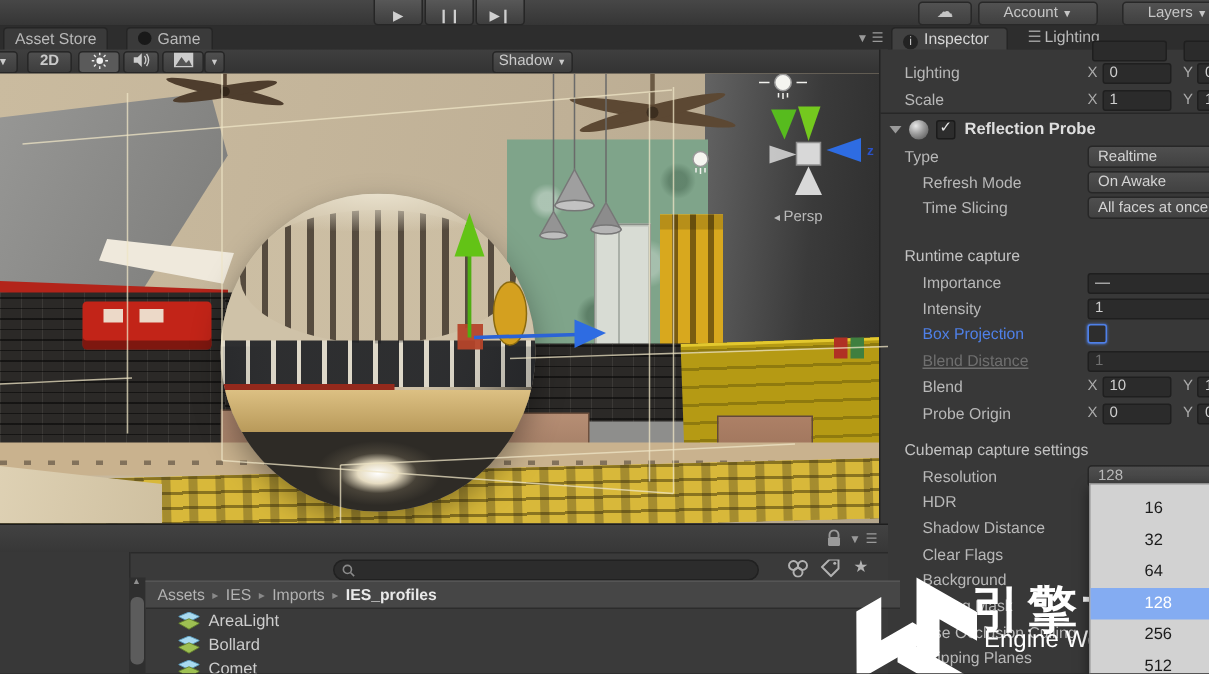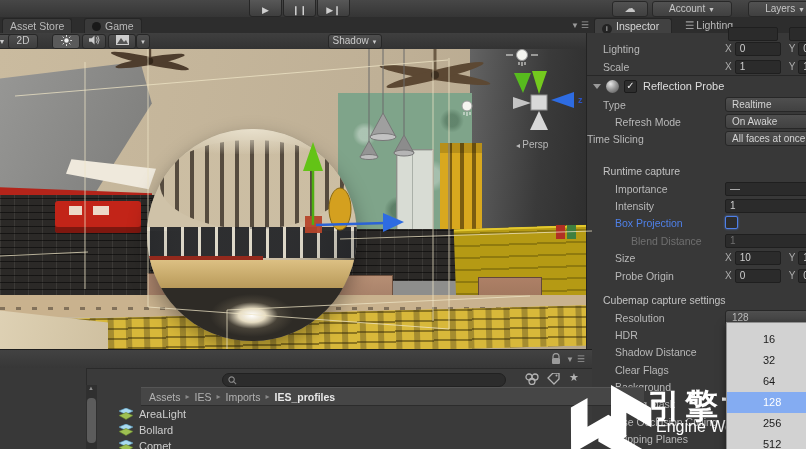--- a/index.html
+++ b/index.html
@@ -53,21 +53,21 @@
   .fold{width:0;height:0;border-left:4px solid transparent;border-right:4px solid transparent;border-top:5px solid #9a9a9a;}
   .chk{width:11px;height:11px;background:#2d2d2d;border:1px solid #1b1b1b;border-radius:2px;color:#e8e8e8;
        font-size:10px;line-height:10px;text-align:center;}
   #popup{position:absolute;left:726px;top:322px;width:82px;height:130px;background:#d2d2d2;border:1px solid #8f8f8f;
          box-shadow:0 3px 8px rgba(0,0,0,.5);z-index:8;padding-top:6px;}
   .popt{height:21px;line-height:21px;padding-left:36px;font-size:11px;color:#1c1c1c;}
   .popt.sel{background:#84acf2;color:#fff;}
   
   #project{left:0;top:349px;width:592px;height:100px;background:#3a3a3a;border-top:1px solid #1e1e1e;}
   #crumbbar{position:absolute;left:97px;top:37px;width:495px;height:17px;background:#464646;border-top:1px solid #555;
-            border-bottom:1px solid #2c2c2c;display:flex;align-items:center;padding-left:8px;margin-left:44px;}
+            border-bottom:1px solid #2c2c2c;display:flex;align-items:center;padding-left:8px;}
   .crumb{color:#b2b2b2;font-size:10.5px;}
   .crumb.last{color:#e9e9e9;font-weight:bold;}
   .csep{color:#8a8a8a;font-size:8px;margin:0 5px;}
   .pitem{position:absolute;left:97px;width:495px;height:16px;display:flex;align-items:center;color:#cdcdcd;font-size:11px;}
   #projsearch{position:absolute;left:222px;top:23px;width:282px;height:12px;border-radius:7px;background:#2c2c2c;border:1px solid #212121;}
   #leftpane{position:absolute;left:0;top:18px;width:86px;height:82px;background:#383838;border-right:1px solid #2a2a2a;}
   #vscroll{position:absolute;left:86px;top:35px;width:11px;height:65px;background:#2f2f2f;}
   #vthumb{position:absolute;left:1px;top:13px;width:9px;height:45px;border-radius:4px;background:#5c5c5c;}
   
   #watermark{z-index:20;pointer-events:none;color:#fff;}
@@ -107,21 +107,21 @@
       <span style="display:inline-block;width:10px;height:10px;background:#232323;color:#cfcfcf;border-radius:50%;font-size:8px;line-height:10px;text-align:center;margin-right:4px;vertical-align:-1px;">i</span><span>Inspector</span>
     </div>
     <div class="tab" style="left:678px;background:none;border:none;">
       <span style="letter-spacing:-1px;color:#9a9a9a;">☰</span>
       <span>Lighting</span>
     </div>
   </div>
 
   <div class="abs" id="scenebar">
     <div class="sbtn" style="left:-8px;width:18px;"><span style="font-size:7px;">▼</span></div>
-    <div class="sbtn" style="left:8px;width:28px;"><span>2D</span></div>
+    <div class="sbtn" style="left:18px;width:28px;font-weight:bold;"><span>2D</span></div>
     <div class="sbtn on" style="left:52px;width:26px;">
       <svg width="11" height="11" viewBox="0 0 12 12" style="vertical-align:-2px;">
           <circle cx="6" cy="6" r="2.4" fill="#eee"></circle>
           <g stroke="#eee" stroke-width="1">
             <line x1="6" y1="0" x2="6" y2="2"></line>
             <line x1="6" y1="10" x2="6" y2="12"></line>
             <line x1="0" y1="6" x2="2" y2="6"></line>
             <line x1="10" y1="6" x2="12" y2="6"></line>
             <line x1="1.8" y1="1.8" x2="3.2" y2="3.2"></line>
             <line x1="8.8" y1="8.8" x2="10.2" y2="10.2"></line>
@@ -311,36 +311,36 @@
         <span class="axl" style="margin-left:8px;">Y</span>
         <div class="ifield" style="width:36px;">1</div>
       </div>
     </div>
     <div class="abs" style="left:0;top:42px;width:220px;height:1px;background:#272727;"></div>
 
     <div class="irow" style="top:44px;height:18px;">
       <span class="fold" style="margin-left:6px;"></span>
       <span style="margin-left:5px;width:13px;height:13px;border-radius:50%;background:radial-gradient(circle at 35% 30%,#e8e8e8,#9a9a9a 45%,#4a4a4a);display:inline-block;"></span>
       <span class="chk" style="margin-left:5px;">✓</span>
-      <span style="margin-left:6px;font-weight:normal;color:#dedede;font-size:11px;">Reflection Probe</span>
+      <span style="margin-left:6px;font-weight:bold;color:#dedede;font-size:11px;">Reflection Probe</span>
     </div>
     <div class="irow" style="top:63px;">
       <span class="ilab" style="margin-left:16px;">Type</span>
       <div class="vcol">
           <div class="idrop" style="width:78px;">Realtime</div>
         </div>
     </div>
     <div class="irow" style="top:80px;">
       <span class="ilab" style="margin-left:28px;">Refresh Mode</span>
       <div class="vcol">
           <div class="idrop" style="width:78px;">On Awake</div>
         </div>
     </div>
     <div class="irow" style="top:97px;">
-      <span class="ilab" style="">Time Slicing</span>
+      <span class="ilab" style="margin-left:28px;">Time Slicing</span>
       <div class="vcol">
           <div class="idrop" style="width:90px;overflow:hidden;">All faces at once</div>
         </div>
     </div>
     <div class="irow" style="top:129px;">
       <span class="hdr" style="margin-left:16px;">Runtime capture</span>
     </div>
     <div class="irow" style="top:147px;">
       <span class="ilab" style="margin-left:28px;">Importance</span>
       <div class="vcol">
@@ -353,27 +353,27 @@
           <div class="ifield" style="width:84px;">1</div>
         </div>
     </div>
     <div class="irow" style="top:181px;">
       <span class="ilab blue" style="margin-left:28px;">Box Projection</span>
       <div class="vcol">
           <span class="chk" style="border:1px solid #4f80e8;box-shadow:0 0 2px #4f80e8;"></span>
         </div>
     </div>
     <div class="irow" style="top:199px;">
-      <span class="ilab dis" style="margin-left:44px;">Blend Distance</span>
+      <span class="ilab dis" style="margin-left:28px;text-decoration:underline;">Blend Distance</span>
       <div class="vcol">
           <div class="ifield dis" style="width:84px;color:#6f6f6f;">1</div>
         </div>
     </div>
     <div class="irow" style="top:216px;">
-      <span class="ilab" style="margin-left:28px;">Size</span>
+      <span class="ilab" style="margin-left:28px;">Blend</span>
       <div class="vcol">
         <span class="axl">X</span>
         <div class="ifield" style="width:36px;">10</div>
         <span class="axl" style="margin-left:8px;">Y</span>
         <div class="ifield" style="width:36px;">1</div>
       </div>
     </div>
     <div class="irow" style="top:234px;">
       <span class="ilab" style="margin-left:28px;">Probe Origin</span>
       <div class="vcol">

